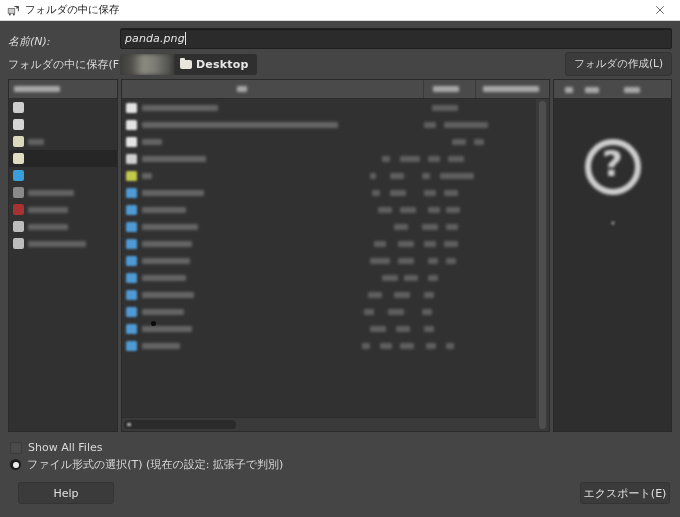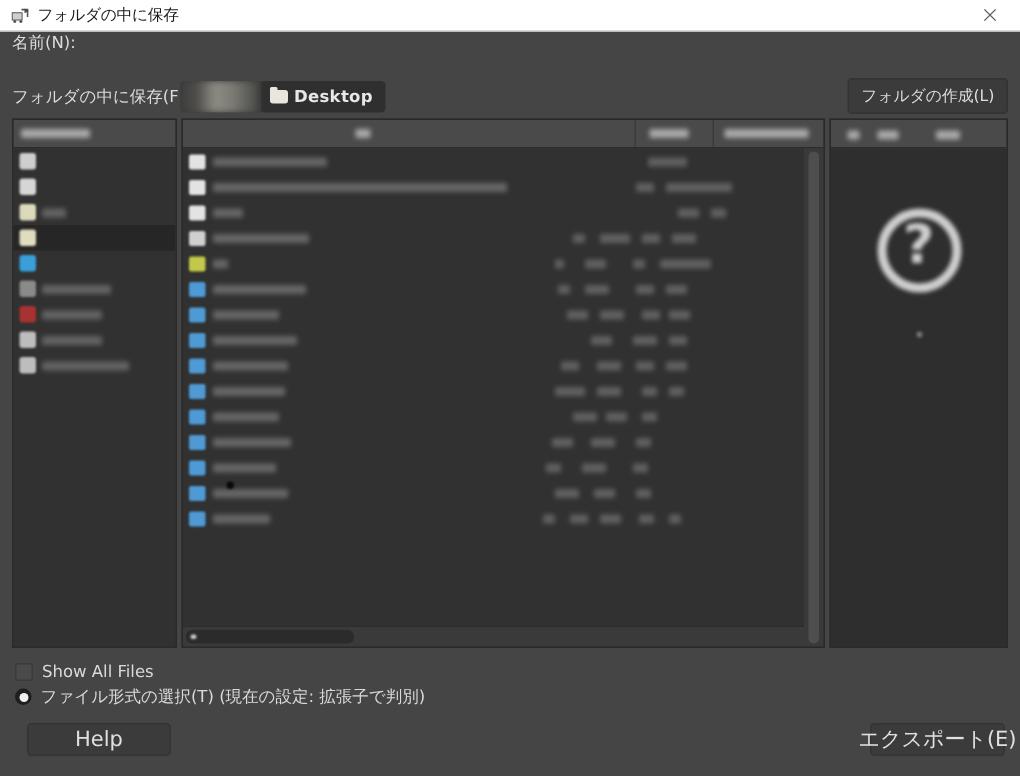--- a/index.html
+++ b/index.html
@@ -72,23 +72,24 @@
     background: #454545;
     padding: 0 8px;
     display: flex;
     flex-direction: column;
     min-height: 0;
   }
 
   
   .field-row {
     display: flex;
-    align-items: flex-start;
+    align-items: flex-end;
     height: 28px;
     flex: 0 0 auto;
+    font-style: italic;
   }
   .field-label {
     width: 112px;
     flex: 0 0 112px;
     font-size: 11px;
     color: #dcdcdc;
     white-space: nowrap;
   }
   .name-input {
     flex: 1 1 auto;
@@ -470,21 +471,21 @@
     position: relative;
   }
   .btn {
     height: 22px;
     border-radius: 3px;
     background: #3b3b3b;
     border: 1px solid #343434;
     display: flex;
     align-items: center;
     justify-content: center;
-    font-size: 14px;
+    font-size: 11px;
     color: #e0e0e0;
     box-sizing: border-box;
     white-space: nowrap;
   }
   .btn-help { width: 96px; margin-left: 8px; }
   .right-btns {
     position: absolute;
     right: 10px;
     display: flex;
     gap: 20px;
@@ -513,20 +514,24 @@
       <svg viewBox="0 0 12 12" width="10" height="10">
         <path d="M1.5 1.5 L10.5 10.5 M10.5 1.5 L1.5 10.5" stroke="#5a5a5a" stroke-width="1.1" fill="none"></path>
       </svg>
     </div>
   </div>
 
   <div class="dialog-body">
 
     <div class="field-row">
       <div class="field-label">名前(N):</div>
+      <div class="name-input">
+        <span class="val">panda.png</span>
+          <span class="caret"></span>
+      </div>
     </div>
 
     <div class="folder-row">
       <div class="field-label">フォルダの中に保存(F):</div>
       <div class="path-bar">
         <div class="crumb-blur"></div>
         <div class="crumb-desktop">
           <span class="folder-glyph"></span>
           <span class="txt">Desktop</span>
         </div>

